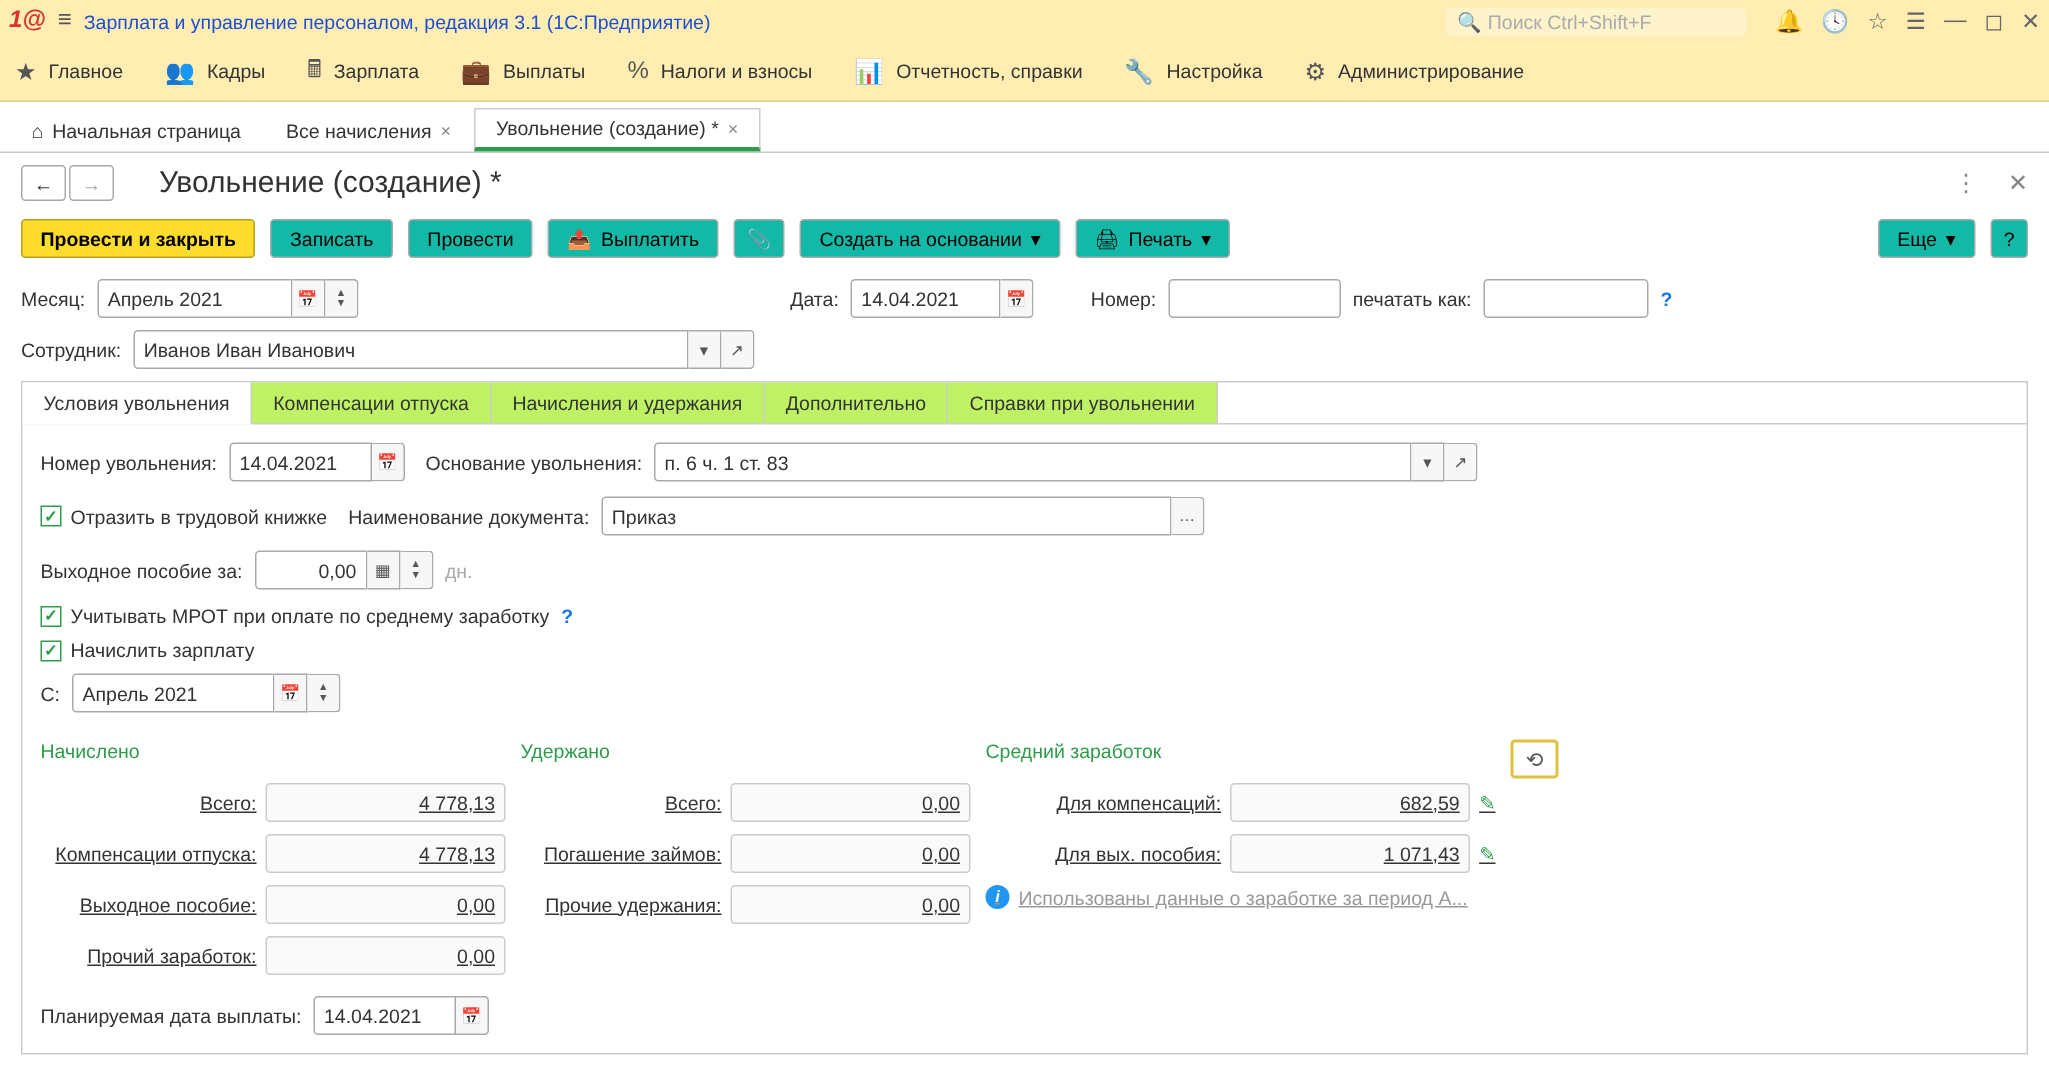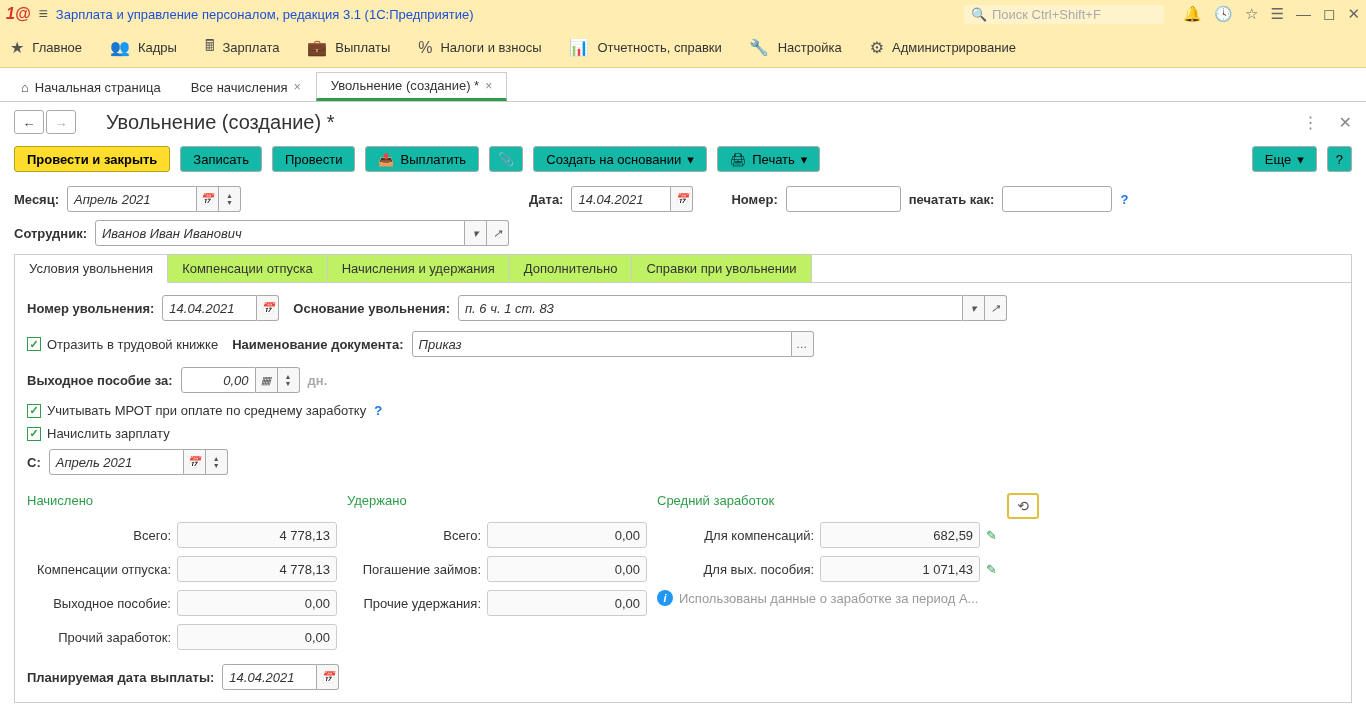--- a/index.html
+++ b/index.html
@@ -38,23 +38,23 @@
 
 .toolbar { display: flex; align-items: center; padding: 4px 14px 10px; gap: 10px; }
 .btn { height: 26px; padding: 0 12px; border: 1px solid #aaa; background: #14b8a6; border-radius: 3px; display: inline-flex; align-items: center; gap: 6px; cursor: pointer; font-size: 13px; }
 .btn.primary { background: #ffdd2d; border-color: #b5a020; font-weight: bold; }
 .btn.icon-only { padding: 0 8px; }
 .toolbar-spacer { flex: 1; }
 
 
 .form-area { padding: 4px 14px; }
 .form-row { display: flex; align-items: center; gap: 8px; margin-bottom: 8px; flex-wrap: wrap; }
-.lbl { color: #333; white-space: nowrap; font-weight: bold; }
+.lbl { color: #333; white-space: nowrap; }
 .input { height: 26px; border: 1px solid #aaa; border-radius: 3px; padding: 0 6px; background: #fff; display: flex; align-items: center; }
-.input-group { display: flex; align-items: center; font-style: italic; }
+.input-group { display: flex; align-items: center; }
 .input-group .input { border-radius: 3px 0 0 3px; }
 .input-group .addon { height: 26px; width: 22px; border: 1px solid #aaa; border-left: none; display: flex; align-items: center; justify-content: center; cursor: pointer; font-size: 11px; color: #555; background: #f7f7f7; }
 .input-group .addon.last { border-radius: 0 3px 3px 0; }
 .input-group .addon.spin { flex-direction: column; font-size: 7px; line-height: 1; padding: 1px 0; }
 .readonly-val { text-align: right; justify-content: flex-end; }
 .small-gap { margin-left: 30px; }
 .help-q { color: #1a73e8; cursor: pointer; font-weight: bold; }
 
 
 .inner-tabs { display: flex; border: 1px solid #ccc; border-bottom: none; margin-top: 6px; }
@@ -63,21 +63,21 @@
 
 .tab-content { border: 1px solid #ccc; padding: 12px 12px 4px; }
 
 .checkbox { display: inline-flex; align-items: center; gap: 6px; }
 .check-icon { width: 14px; height: 14px; border: 1px solid #2e9c4a; background: #fff; display: inline-flex; align-items: center; justify-content: center; color: #2e9c4a; font-size: 11px; font-weight: bold; }
 
 
 .totals { display: flex; gap: 10px; margin-top: 18px; }
 .totals-col { flex: 0 0 300px; }
 .totals-col h4 { color: #2e9c4a; font-weight: normal; margin-bottom: 14px; font-size: 13px; }
-.tot-row { display: flex; align-items: center; margin-bottom: 8px; }
+.tot-row { display: flex; align-items: center; margin-bottom: 8px; text-decoration: underline; }
 .tot-lbl { flex: 1; text-align: right; padding-right: 6px; }
 .tot-val { width: 160px; height: 26px; border: 1px solid #ccc; border-radius: 3px; display: flex; align-items: center; justify-content: flex-end; padding: 0 6px; background: #fafafa; }
 .edit-pencil { color: #2e9c4a; font-size: 13px; margin-left: 6px; cursor: pointer; }
 .refresh-btn { width: 32px; height: 26px; border: 2px solid #e0c040; background: #fff; border-radius: 3px; display: flex; align-items: center; justify-content: center; cursor: pointer; font-size: 14px; color: #555; }
 .info-note { display: flex; align-items: center; gap: 6px; color: #999; }
 .info-icon { width: 16px; height: 16px; border-radius: 50%; background: #2196f3; color: #fff; display: inline-flex; align-items: center; justify-content: center; font-size: 11px; font-style: italic; font-weight: bold; }
 
 .thin-gray { color: #aaa; }
 </style>
 </head>

